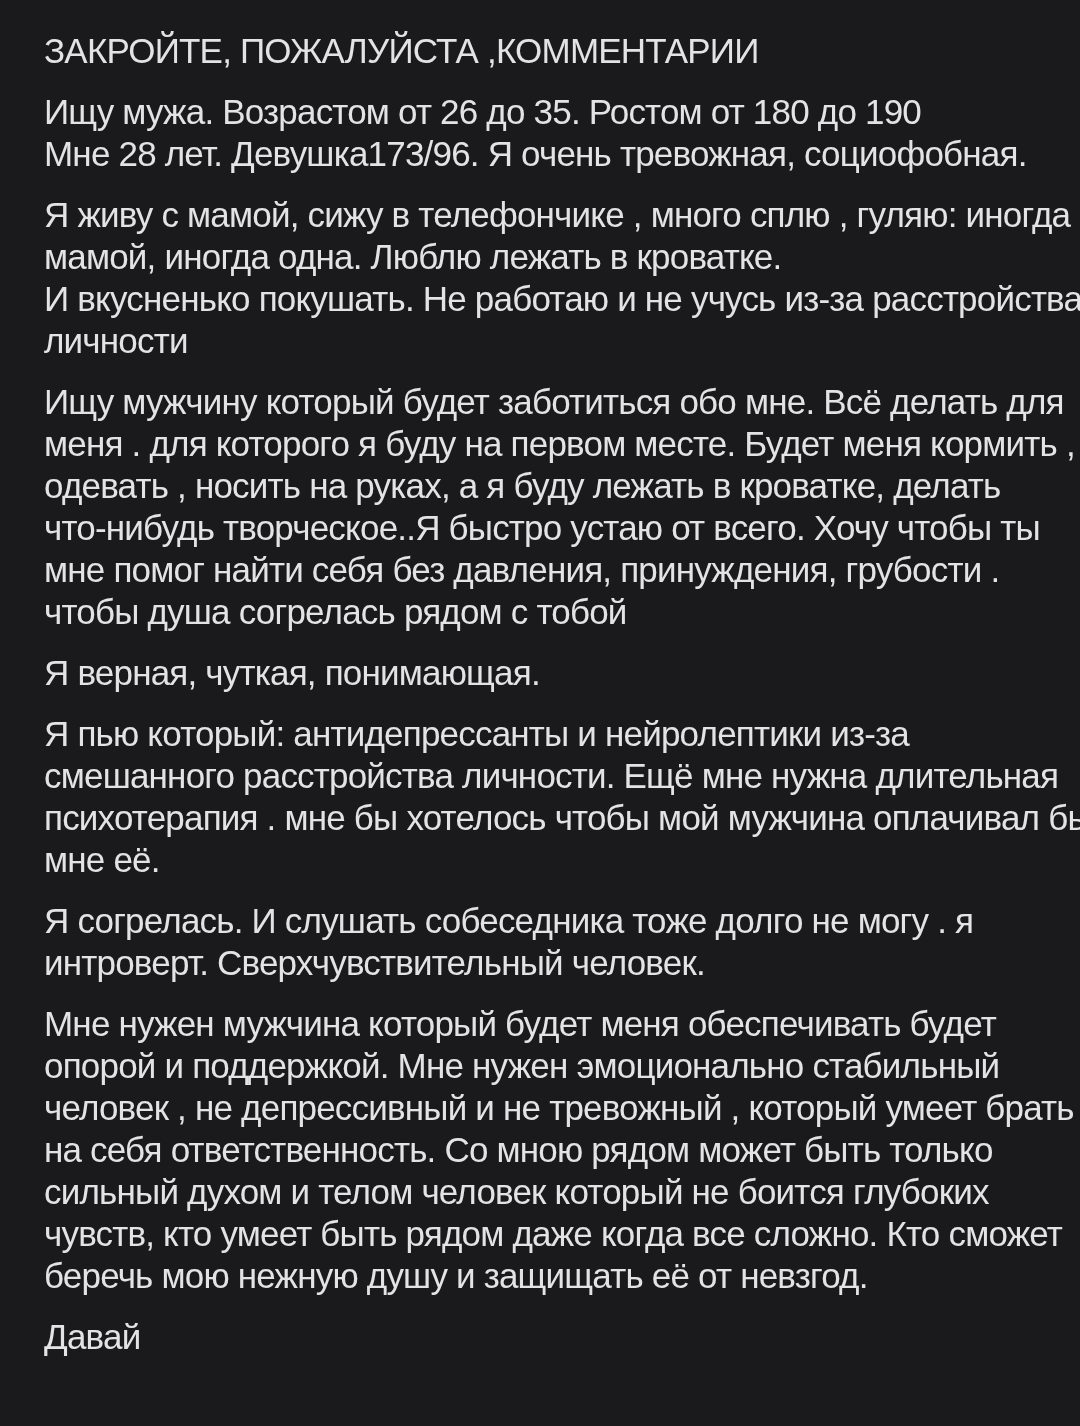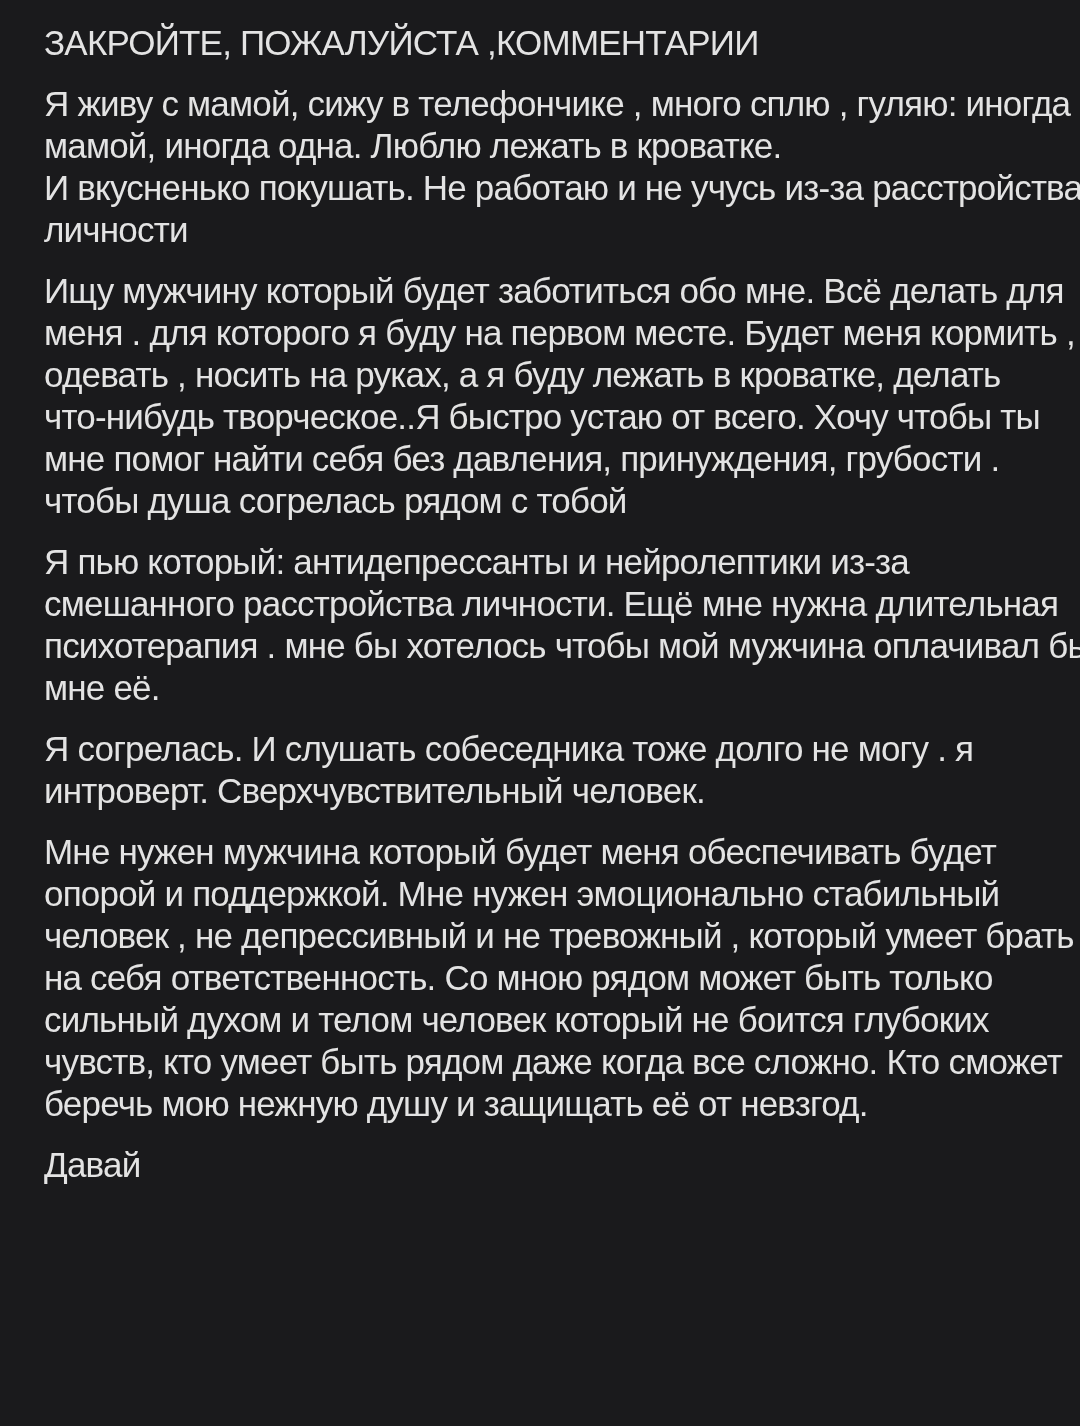--- a/index.html
+++ b/index.html
@@ -24,41 +24,44 @@
     font-weight: 400;
   }
   .post h1, .post p {
     margin: 19px 0 0 0;
     padding: 0;
     font-size: inherit;
     font-weight: inherit;
     line-height: inherit;
     white-space: pre;      
   }
-  .post h1 { margin-top: 8px; }
+  .post h1 { margin-top: 16px; }
 </style>
 </head>
 <body>
 
 <main class="post">
   <h1>ЗАКРОЙТЕ, ПОЖАЛУЙСТА ,КОММЕНТАРИИ</h1>
 
+  <p>Ищу мужа. Возрастом от 26 до 35. Ростом от 180 до 190
+Мне 28 лет. Девушка173/96. Я очень тревожная, социофобная.</p>
 
   <p>Я живу с мамой, сижу в телефончике , много сплю , гуляю: иногда с
 мамой, иногда одна. Люблю лежать в кроватке.
 И вкусненько покушать. Не работаю и не учусь из-за расстройства
 личности</p>
 
   <p>Ищу мужчину который будет заботиться обо мне. Всё делать для
 меня . для которого я буду на первом месте. Будет меня кормить ,
 одевать , носить на руках, а я буду лежать в кроватке, делать
 что-нибудь творческое..Я быстро устаю от всего. Хочу чтобы ты
 мне помог найти себя без давления, принуждения, грубости .
 чтобы душа согрелась рядом с тобой</p>
 
+  <p>Я верная, чуткая, понимающая.</p>
 
 
   <p>Я пью который: антидепрессанты и нейролептики из-за
 смешанного расстройства личности. Ещё мне нужна длительная
 психотерапия . мне бы хотелось чтобы мой мужчина оплачивал бы
 мне её.</p>
 
   <p>Я согрелась. И слушать собеседника тоже долго не могу . я
 интроверт. Сверхчувствительный человек.</p>
 

